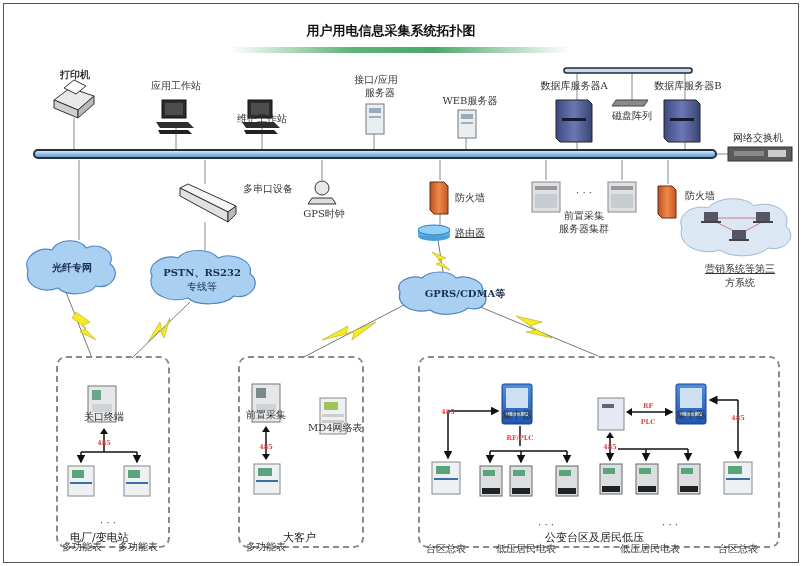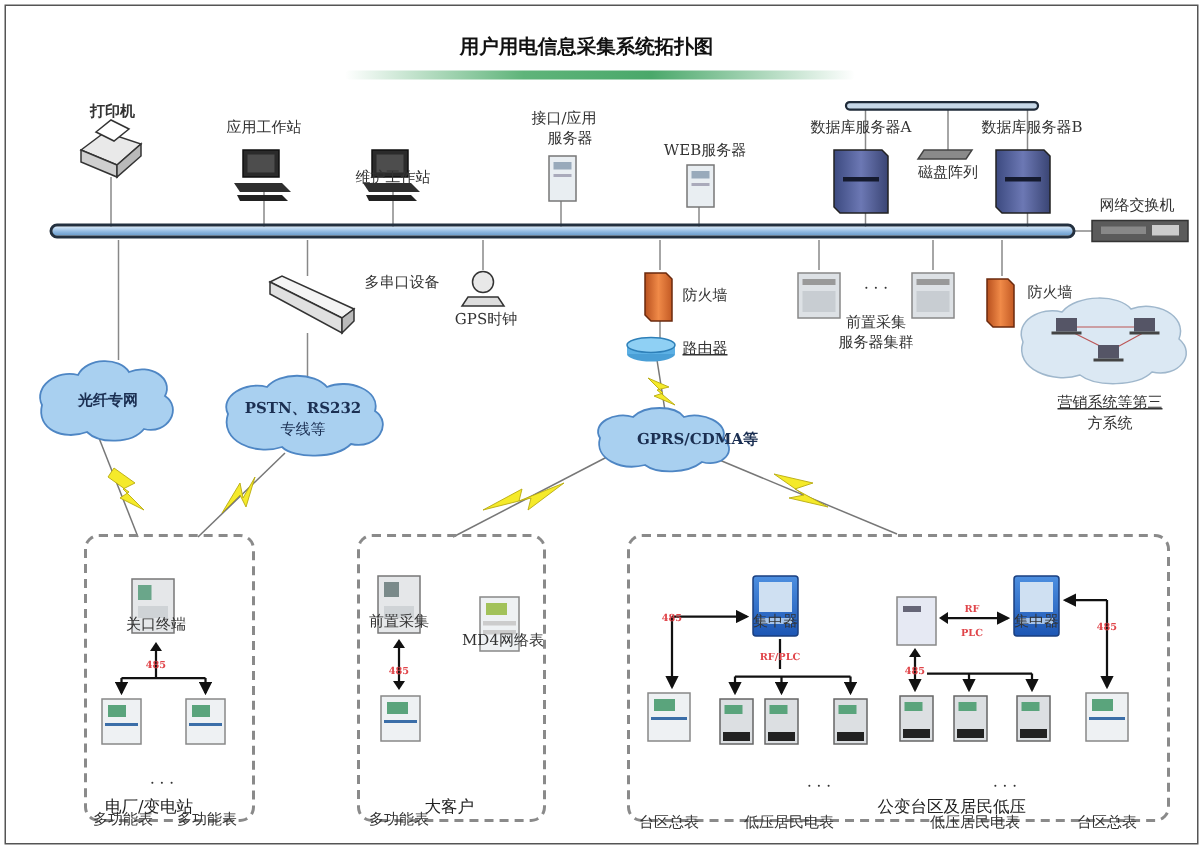--- a/index.html
+++ b/index.html
@@ -362,14 +362,14 @@
   <div class="lbl red" style="left:640px;top:400px;width:16px;">RF</div>
   <div class="lbl red" style="left:636px;top:416px;width:24px;">PLC</div>
   <div class="lbl red" style="left:598px;top:441px;width:24px;">485</div>
   <div class="lbl red" style="left:726px;top:412px;width:24px;">485</div>
   <div class="lbl small" style="left:536px;top:482px;width:20px;">· · ·</div>
   <div class="lbl small" style="left:660px;top:482px;width:20px;">· · ·</div>
   <div class="lbl small" style="left:424px;top:506px;width:44px;">台区总表</div>
   <div class="lbl small" style="left:494px;top:506px;width:64px;">低压居民电表</div>
   <div class="lbl small" style="left:618px;top:506px;width:64px;">低压居民电表</div>
   <div class="lbl small" style="left:716px;top:506px;width:44px;">台区总表</div>
-  <div class="box-title" style="left:545px;top:530px;margin-left:40px;">公变台区及居民低压</div>
+  <div class="box-title" style="left:545px;top:530px;">公变台区及居民低压</div>
 </div>
 
 </body></html>

